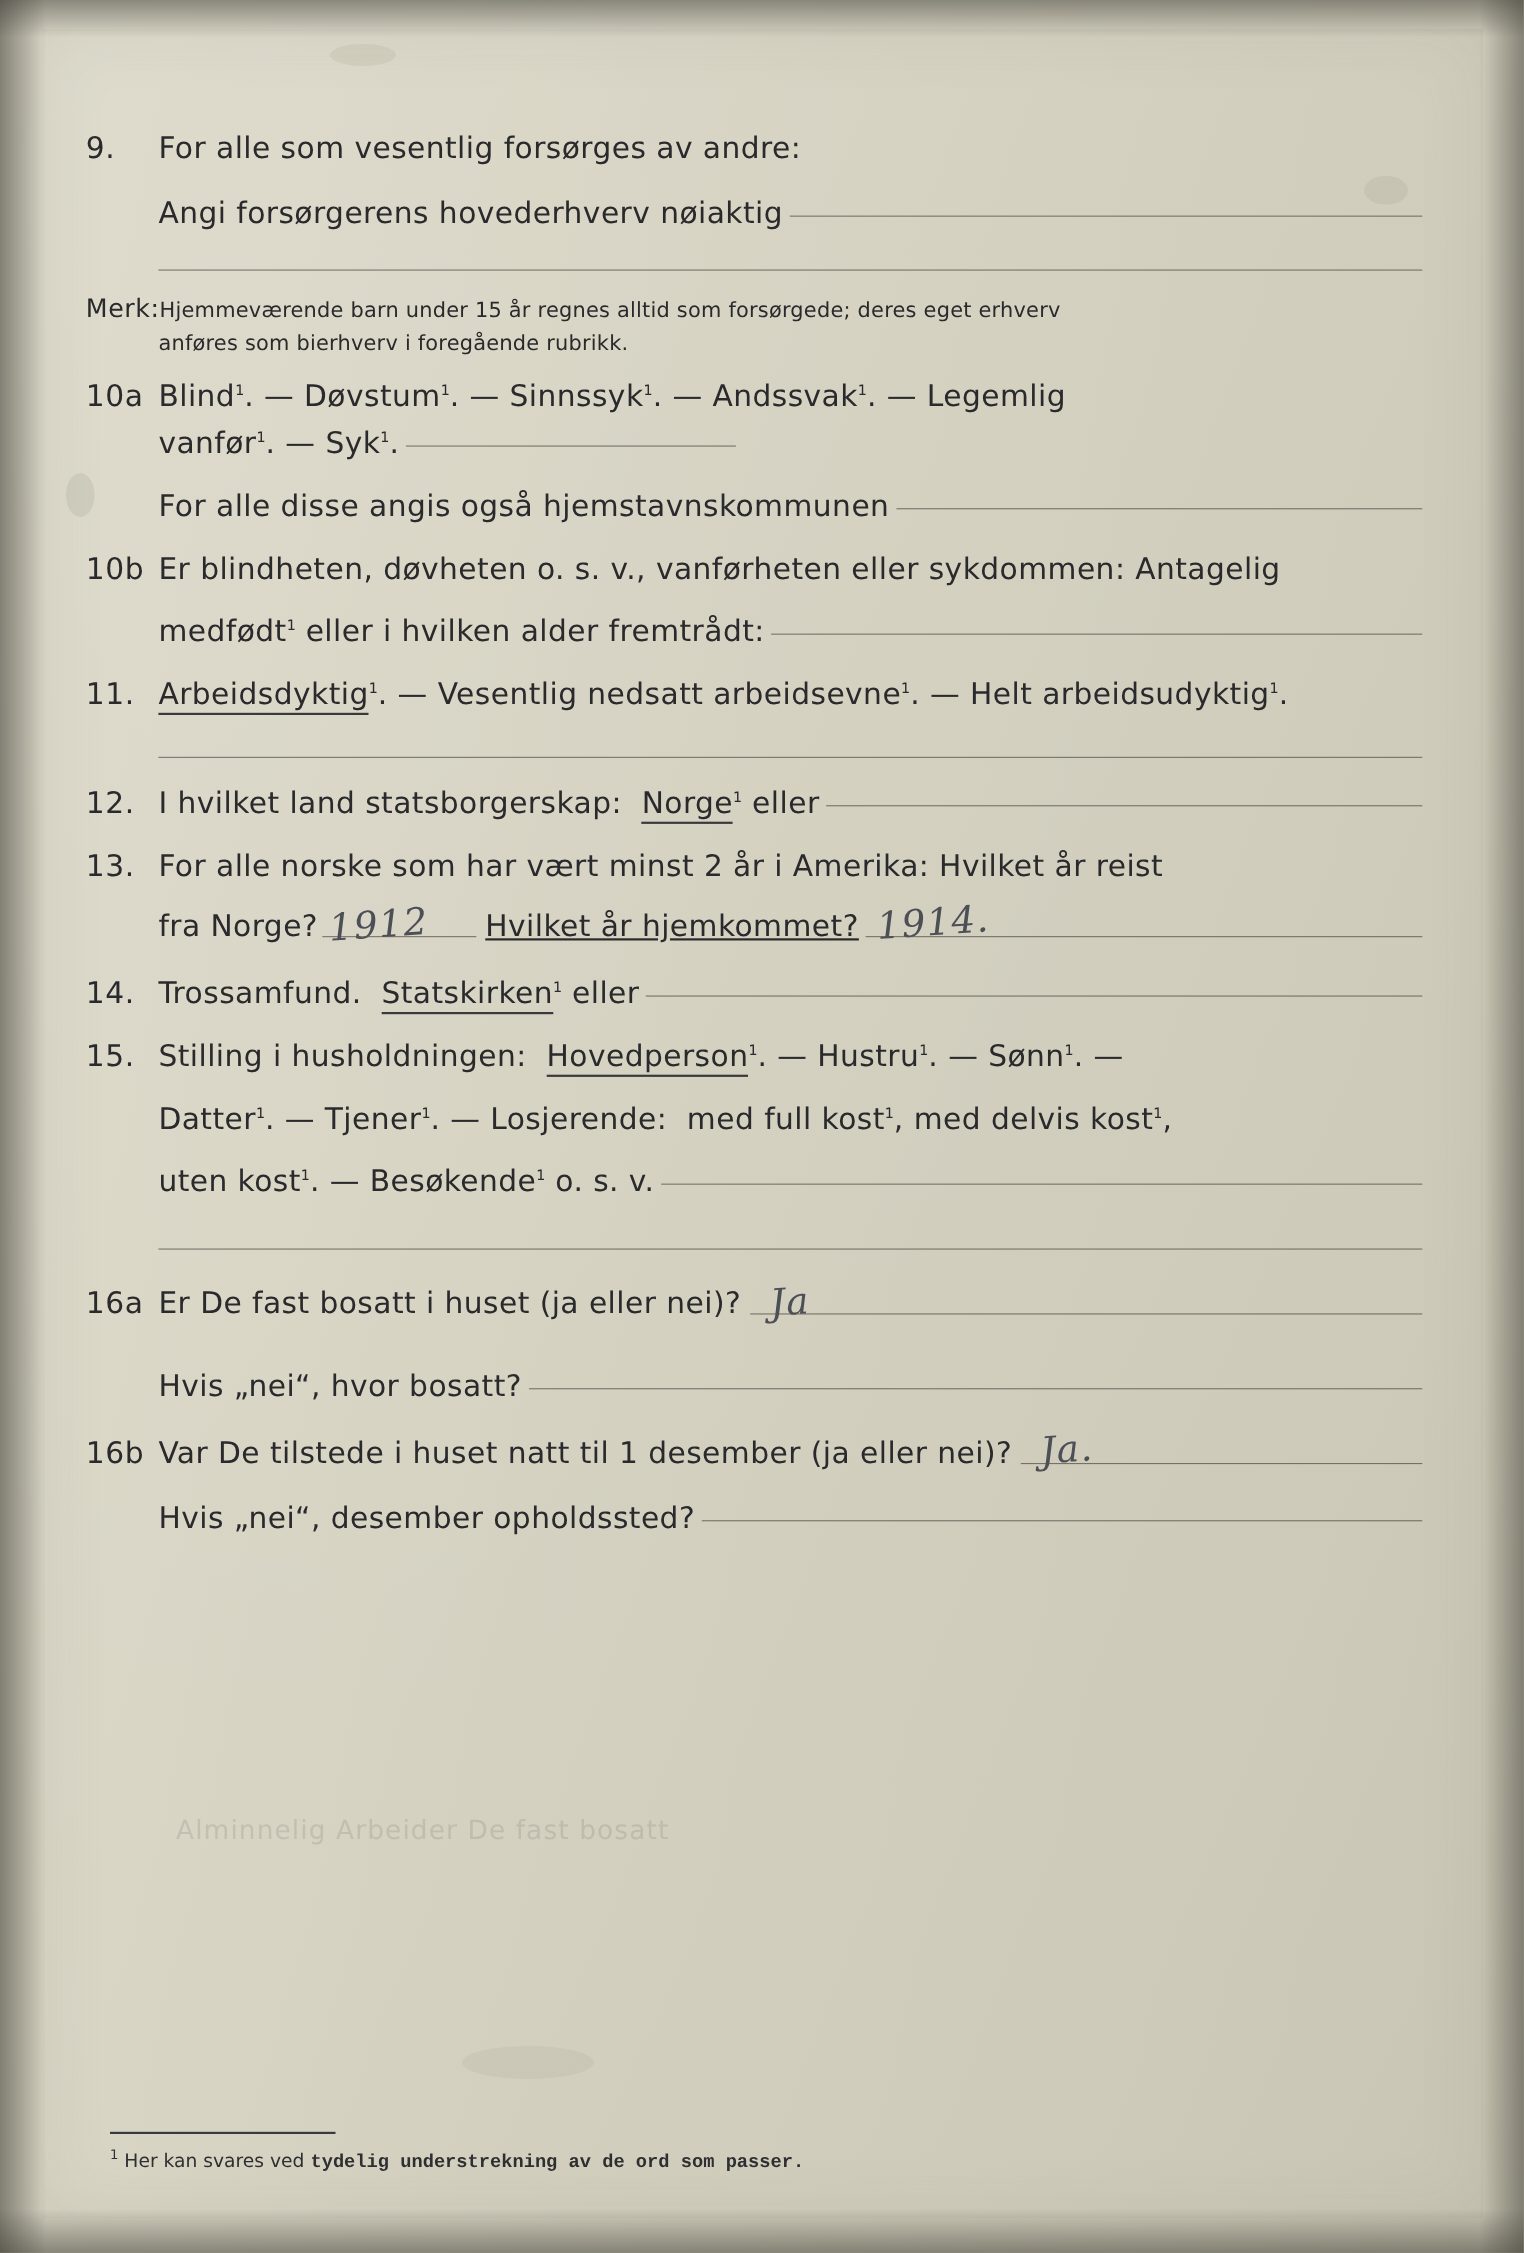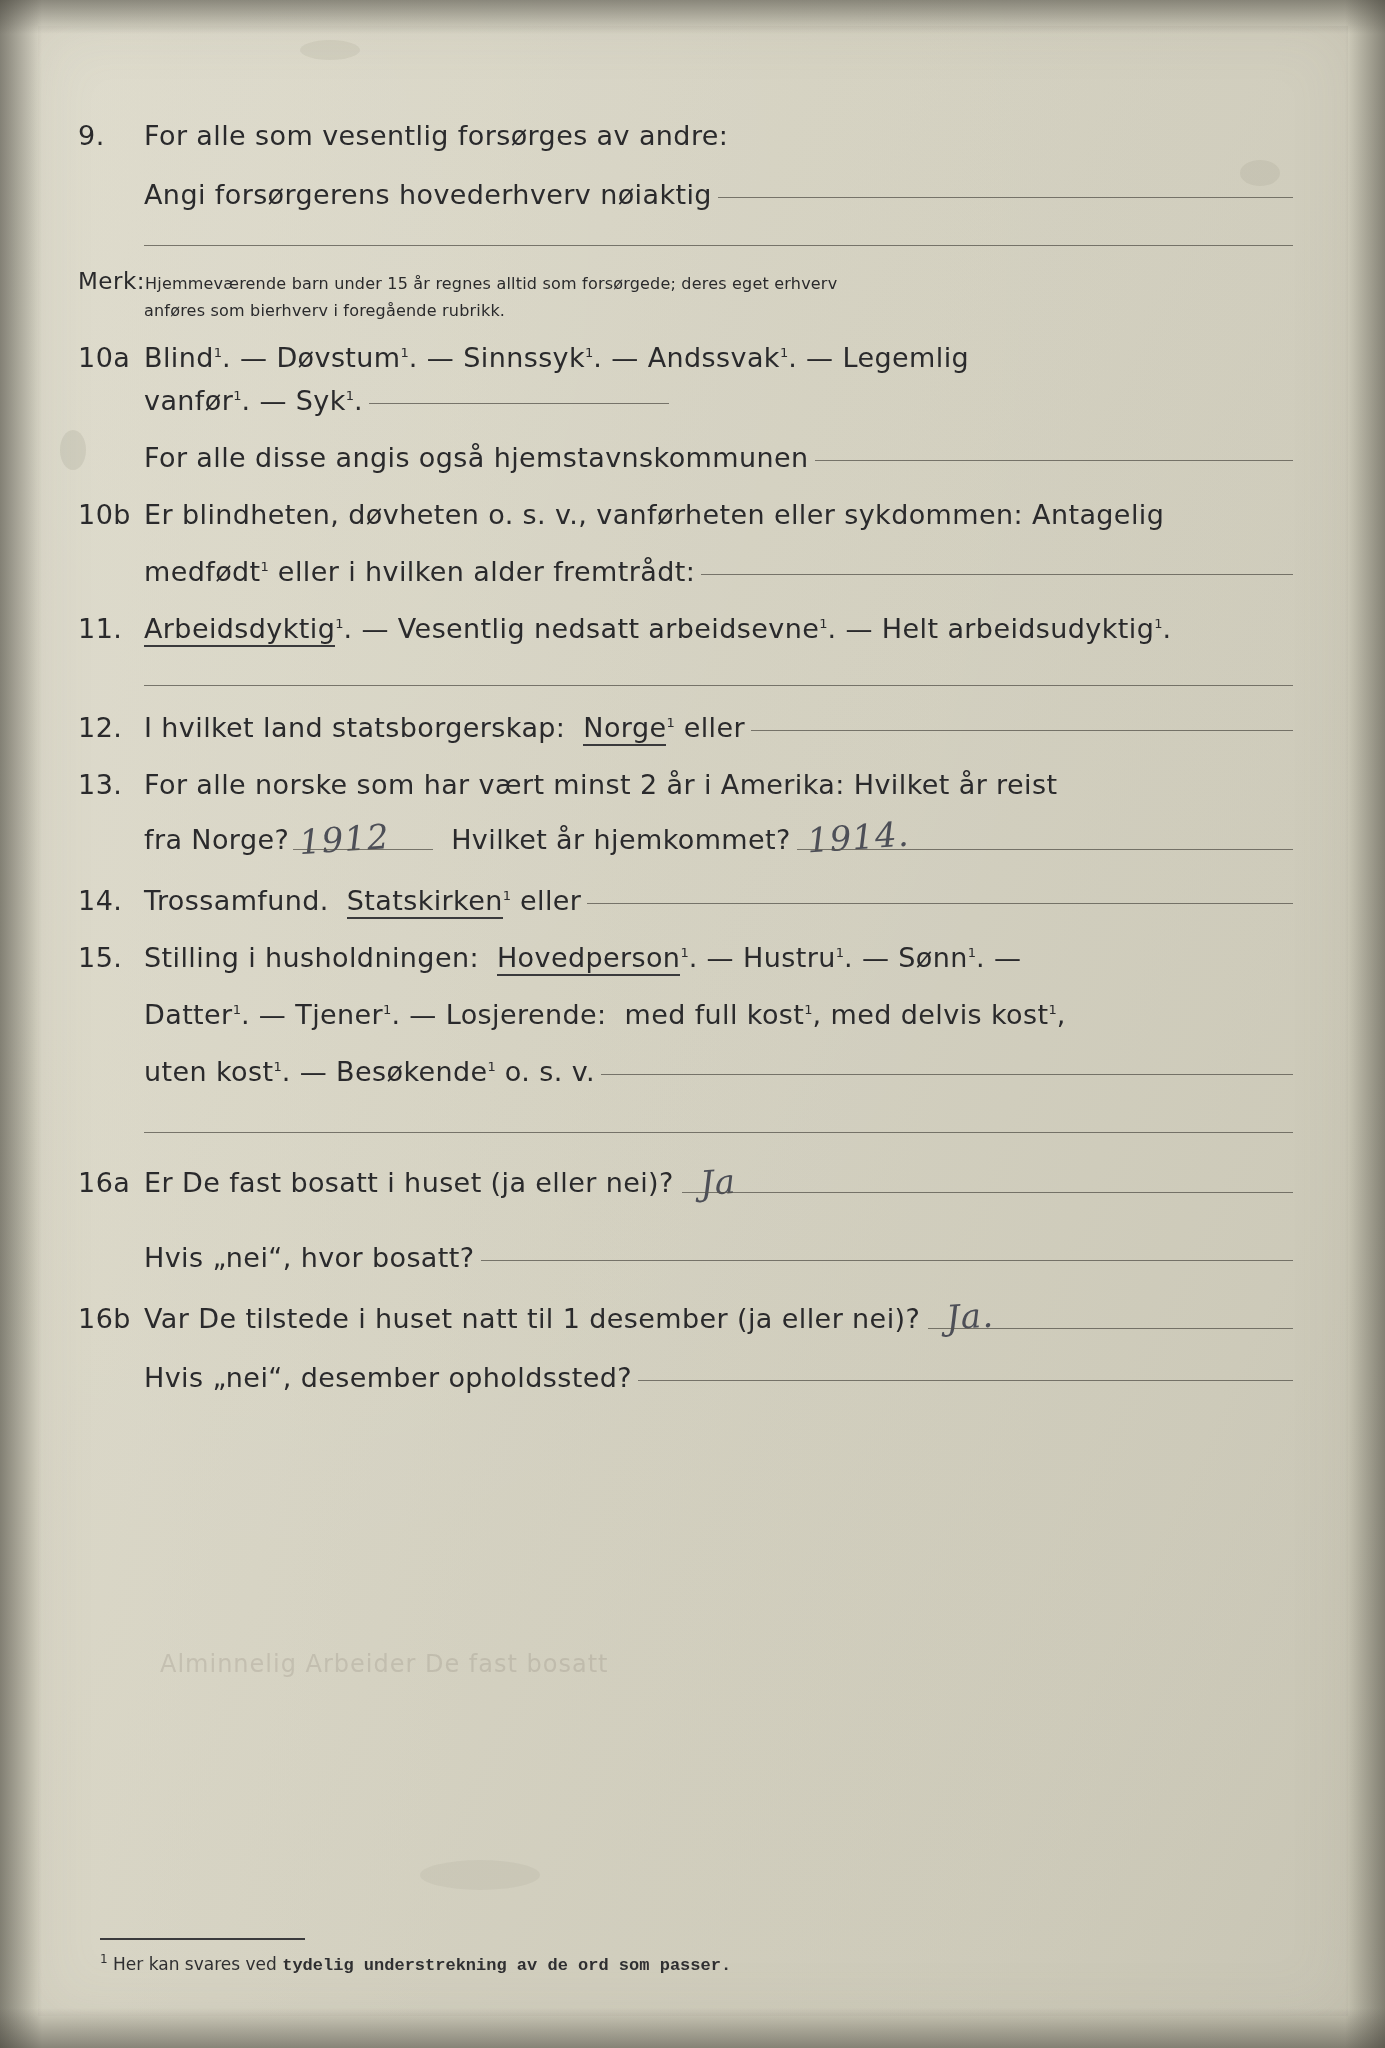--- a/index.html
+++ b/index.html
@@ -78,21 +78,21 @@
     font-size: 27px;
     letter-spacing: 0.5px;
   }
 
   .txt {
     font-size: 27px;
     letter-spacing: 0.4px;
     white-space: nowrap;
   }
   .txt.small {
-    font-size: 16px;
+    font-size: 19px;
     letter-spacing: 0.2px;
   }
   .sup {
     font-size: 13px;
     vertical-align: super;
     letter-spacing: 0;
   }
 
   
   .rule {
@@ -235,21 +235,21 @@
       <div class="num">13.</div>
       <div class="txt">For alle norske som har vært minst 2 år i Amerika:  Hvilket år reist</div>
     </div>
     <div class="row" style="margin-top:24px">
       <div class="num"></div>
       <div class="txt">fra Norge?</div>
       <div style="position:relative; width:150px;">
         <div style="position:absolute; left:10px; top:-30px;" class="hand big">1912</div>
         <div style="position:absolute; left:4px; top:0px; width:140px; border-bottom:1px solid #55534b; opacity:0.75;"></div>
       </div>
-      <div class="txt" style="margin-left:12px;">Hvilket år hjemkommet?</div>
+      <div class="txt" style="margin-left:2px;text-decoration:underline;">Hvilket år hjemkommet?</div>
       <div style="position:relative; flex:1 1 auto;">
         <div style="position:absolute; left:16px; top:-32px;" class="hand big">1914.</div>
         <div style="position:absolute; left:6px; top:0px; right:0; border-bottom:1px solid #55534b; opacity:0.75;"></div>
       </div>
     </div>
 
     <div class="row" style="margin-top:30px">
       <div class="num">14.</div>
       <div class="txt">Trossamfund. &nbsp;<span class="underline-word">Statskirken</span><span class="sup">1</span> eller</div>
       <div class="rule"></div>

